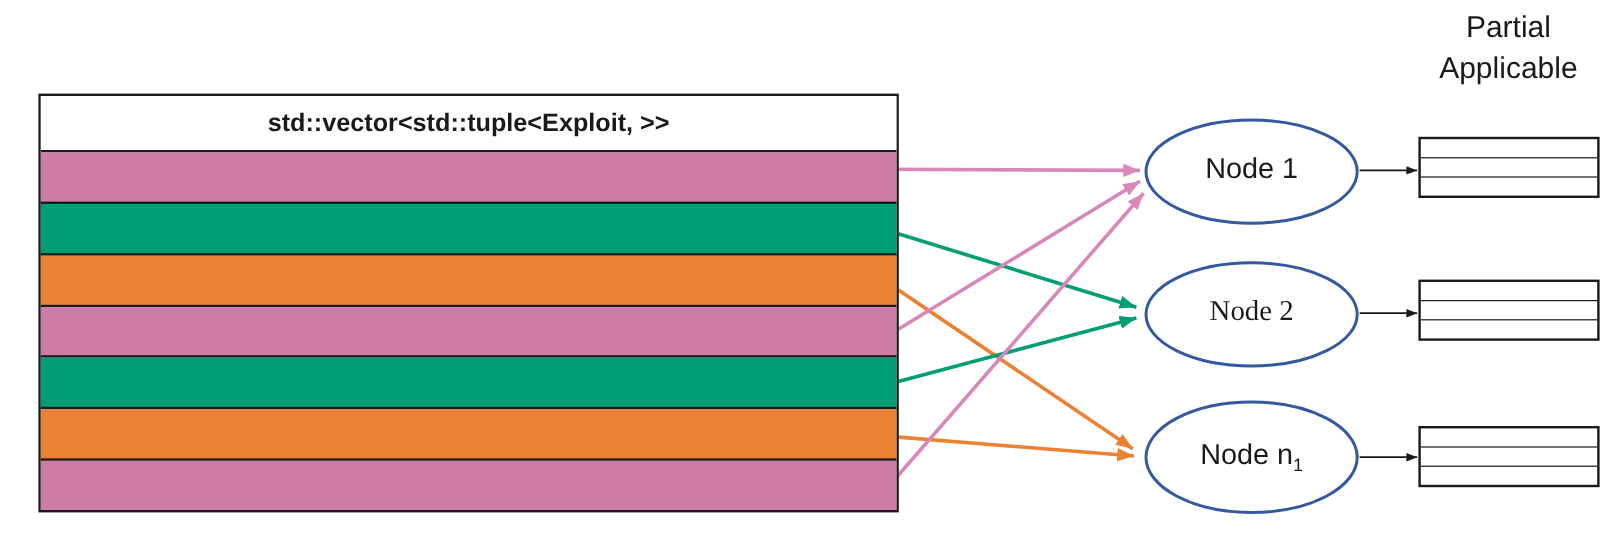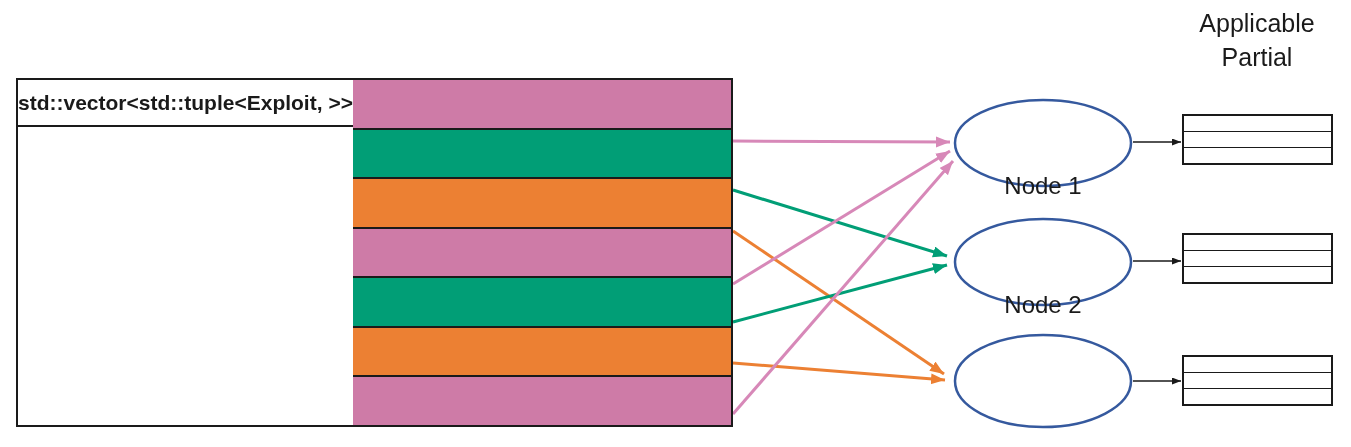--- a/index.html
+++ b/index.html
@@ -14,26 +14,26 @@
   }
   .arrow-layer {
     position: absolute;
     left: 0; top: 0;
     width: 1351px; height: 447px;
   }
 
   
   .vector-table {
     position: absolute;
-    left: 16px; top: 78px;
+    left: 32px; top: 78px;
     width: 717px; height: 349px;
     border: 2px solid #1a1a1a;
     box-sizing: border-box;
     display: flex;
-    flex-direction: row;
+    flex-direction: column;
     background: #ffffff;
   }
   .vector-header {
     height: 45px;
     flex: 0 0 45px;
     border-bottom: 2px solid #1a1a1a;
     display: flex;
     align-items: center;
     justify-content: center;
     font-size: 21px;
@@ -58,21 +58,20 @@
   .vector-rows { flex: 1; display: flex; flex-direction: column; }
   .vrow { flex: 1; border-bottom: 2px solid #1a1a1a; }
   .vrow:last-child { border-bottom: none; }
 
   
   .node-label {
     position: absolute;
     transform: translate(-50%, -50%);
     font-size: 24px;
     white-space: nowrap;
-    margin-top: 44px;
   }
   .node-label sub { font-size: 15px; }
 
   
   .mini-table {
     position: absolute;
     left: 1182px;
     width: 151px;
     border: 2px solid #1a1a1a;
     box-sizing: border-box;
@@ -141,25 +140,26 @@
         <div class="vrow" style="background: rgb(1, 158, 118);"></div>
         <div class="vrow" style="background: rgb(236, 128, 51);"></div>
         <div class="vrow" style="background: rgb(206, 123, 167);"></div>
         <div class="vrow" style="background: rgb(1, 158, 118);"></div>
         <div class="vrow" style="background: rgb(236, 128, 51);"></div>
         <div class="vrow" style="background: rgb(206, 123, 167);"></div>
       </div>
   </div>
 
   <div class="node-label" style="left:1043px; top:143px;"><span>Node 1</span><sub></sub></div>
-  <div class="node-label" style="left:1043px; top:262px;"><span>Node 2</span><sub></sub></div>
+  <div class="node-label" style="left:1043px; top:262px;font-family:Liberation Serif, serif;"><span>Node 2</span><sub></sub></div>
+  <div class="node-label" style="left:1043px; top:381px;"><span>Node n</span><sub>1</sub></div>
 
   <div class="output-title">
+    <div>Partial</div>
     <div>Applicable</div>
-    <div>Partial</div>
   </div>
 
   <div class="mini-table mini-table-1">
       <div class="mrow"></div>
       <div class="mrow"></div>
       <div class="mrow"></div>
     </div>
   <div class="mini-table mini-table-2">
       <div class="mrow"></div>
       <div class="mrow"></div>

